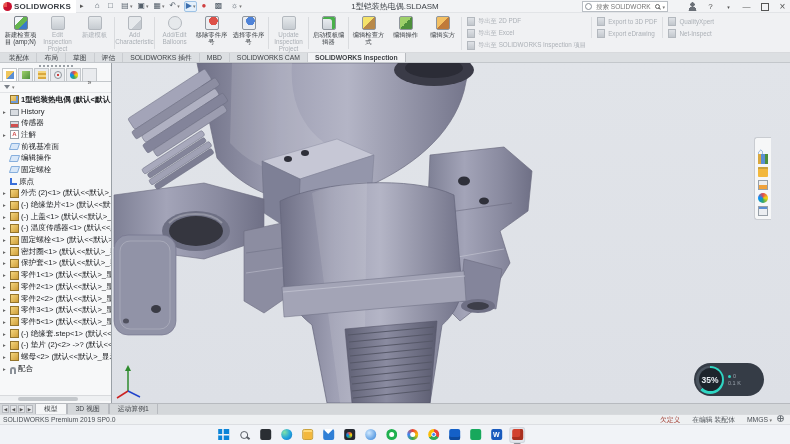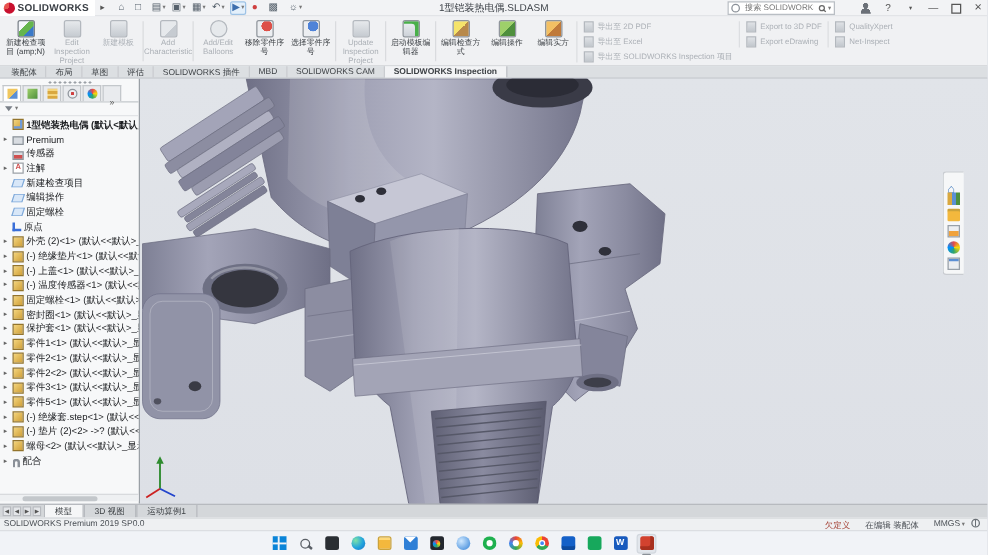--- a/index.html
+++ b/index.html
@@ -397,36 +397,36 @@
   <div class="tree">
     <div class="tree-row root">
       <span class="tw" style="visibility:hidden"></span>
       <span class="ti ic-assembly"></span>
       <span class="tl">1型铠装热电偶 (默认&lt;默认_显示状态-1&gt;)</span>
     </div>
     <div>
         <div class="tree-row">
     <span class="tw"></span>
     <span class="ti ic-history"></span>
-    <span class="tl">Premium</span>
+    <span class="tl">History</span>
   </div>
         <div class="tree-row">
     <span class="tw" style="visibility: hidden;"></span>
     <span class="ti ic-sensor"></span>
     <span class="tl">传感器</span>
   </div>
         <div class="tree-row">
     <span class="tw"></span>
     <span class="ti ic-annotation"></span>
     <span class="tl">注解</span>
   </div>
         <div class="tree-row">
     <span class="tw" style="visibility: hidden;"></span>
     <span class="ti ic-plane"></span>
-    <span class="tl">新建检查项目</span>
+    <span class="tl">前视基准面</span>
   </div>
         <div class="tree-row">
     <span class="tw" style="visibility: hidden;"></span>
     <span class="ti ic-plane"></span>
     <span class="tl">编辑操作</span>
   </div>
         <div class="tree-row">
     <span class="tw" style="visibility: hidden;"></span>
     <span class="ti ic-plane"></span>
     <span class="tl">固定螺栓</span>
@@ -637,20 +637,29 @@
     <span class="tp ic-tp-palette" style="display:block"></span>
   </span>
       <span class="tp">
     <span class="tp ic-tp-appearance" style="display:block"></span>
   </span>
       <span class="tp">
     <span class="tp ic-tp-props" style="display:block"></span>
   </span>
     </div>
 
+  <div class="zoompill">
+    <div class="zoomring">
+      <div class="zoominner">35%</div>
+    </div>
+    <div class="zoomstats">
+      <div><span class="zdot"></span><span>0</span></div>
+      <div><span>0.1 K</span></div>
+    </div>
+  </div>
 </div>
 
 <div class="doctabs">
   <div class="dnav">
     <span class="dnavbtn">◀</span>
     <span class="dnavbtn">◀</span>
     <span class="dnavbtn">▶</span>
     <span class="dnavbtn">▶</span>
   </div>
   <div style="display:flex">

